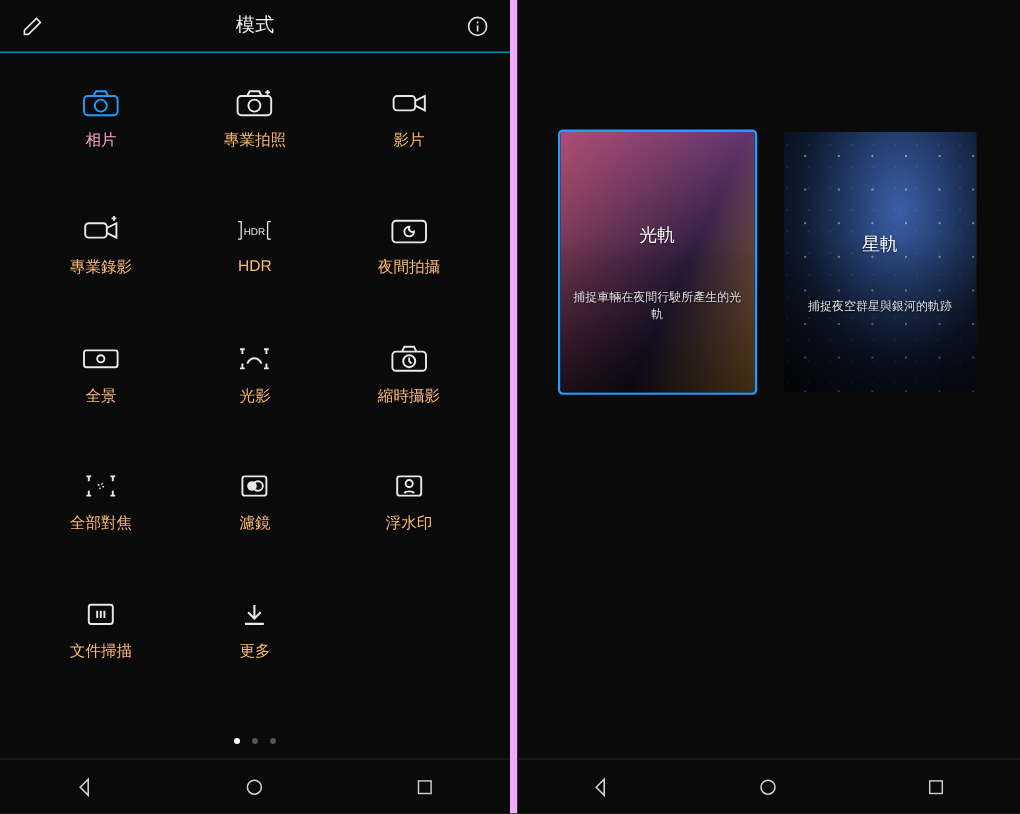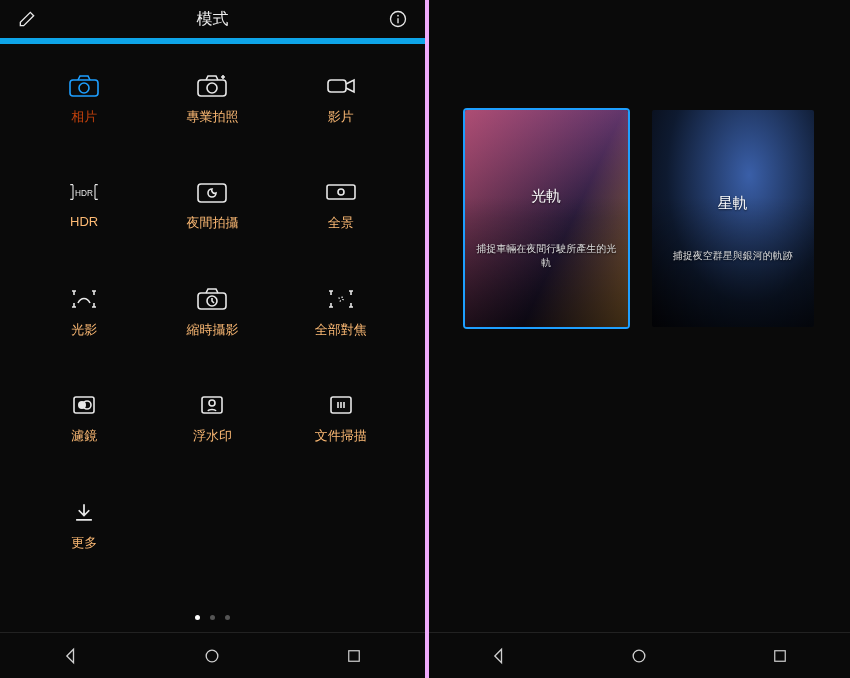--- a/index.html
+++ b/index.html
@@ -13,30 +13,30 @@
     overflow: hidden;
   }
   .screen {
     width: 425px;
     height: 678px;
     background: #0a0a0a;
     position: relative;
     display: flex;
     flex-direction: column;
   }
-  .screen + .screen { border-left: 4px solid #f0abfc; }
+  .screen + .screen { border-left: 6px solid #f0abfc; }
 
   
   .topbar {
     height: 44px;
     display: flex;
     align-items: center;
     justify-content: space-between;
     padding: 0 14px;
-    border-bottom: 6px solid #0ea5e9;
+    border-bottom: 1px solid #0ea5e9;
   }
   .topbar .title {
     font-size: 16px;
     font-weight: 500;
     color: #eee;
   }
   .topbar .icon-btn { width: 26px; height: 26px; display:flex; align-items:center; justify-content:center; }
 
   .mode-grid {
     flex: 1;
@@ -54,21 +54,21 @@
     padding-top: 4px;
   }
   .mode-item .icon-wrap {
     width: 36px; height: 28px;
     display:flex; align-items:center; justify-content:center;
   }
   .mode-item .label {
     font-size: 13px;
     color: #fdba74;
   }
-  .mode-item.active .label { color: #c2410c; }
+  .mode-item.active .label { color: #f9a8d4; }
   .mode-item.active svg { stroke: #1e9fff; }
   .mode-item svg { stroke: #e8e8e8; fill:none; stroke-width:1.6; }
 
   .pager {
     height: 22px;
     display:flex;
     align-items:center;
     justify-content:center;
     gap:10px;
     margin-bottom: 4px;
@@ -216,20 +216,30 @@
       <span class="icon-wrap">
           <svg viewBox="0 0 32 24" width="32" height="24">
             <rect x="3" y="6" width="18" height="12" rx="3"></rect>
             <path d="M21 10l8-4v12l-8-4"></path>
           </svg>
         </span>
       <span class="label">影片</span>
     </div>
     <div class="mode-item">
       <span class="icon-wrap">
+          <svg viewBox="0 0 32 24" width="32" height="24">
+            <rect x="3" y="6" width="18" height="12" rx="3"></rect>
+            <path d="M21 10l8-4v12l-8-4"></path>
+            <path d="M25 2h4M27 0v4"></path>
+          </svg>
+        </span>
+      <span class="label">專業錄影</span>
+    </div>
+    <div class="mode-item">
+      <span class="icon-wrap">
           <svg viewBox="0 0 34 24" width="34" height="22">
             <path d="M2 4h3M2 20h3M29 4h3M29 20h3M5 4v16M29 4v16" stroke-width="1.2"></path>
             <text x="17" y="16" font-size="9" text-anchor="middle" fill="#e8e8e8" stroke="none" font-family="Arial">HDR</text>
           </svg>
         </span>
       <span class="label">HDR</span>
     </div>
     <div class="mode-item">
       <span class="icon-wrap">
           <svg viewBox="0 0 32 24" width="32" height="24">

